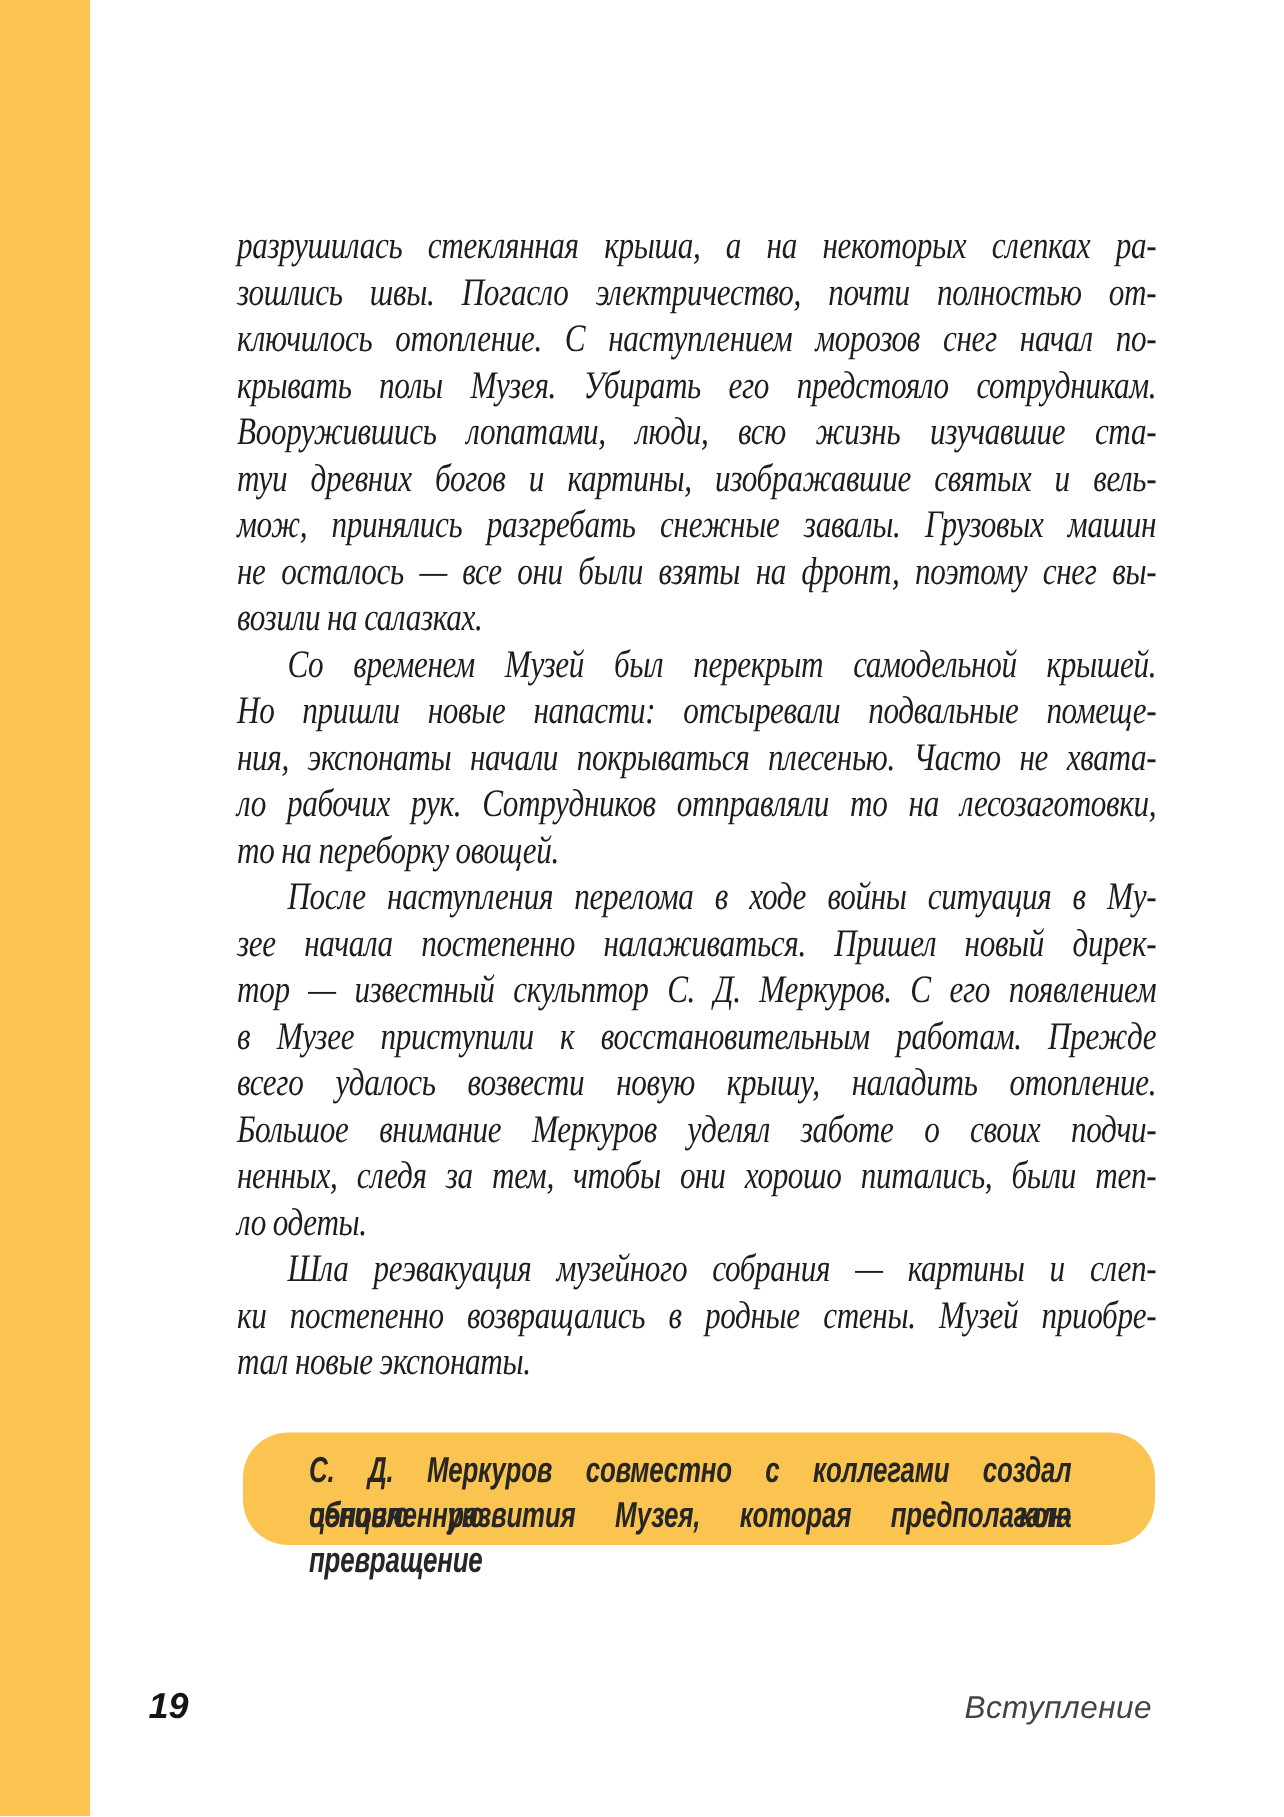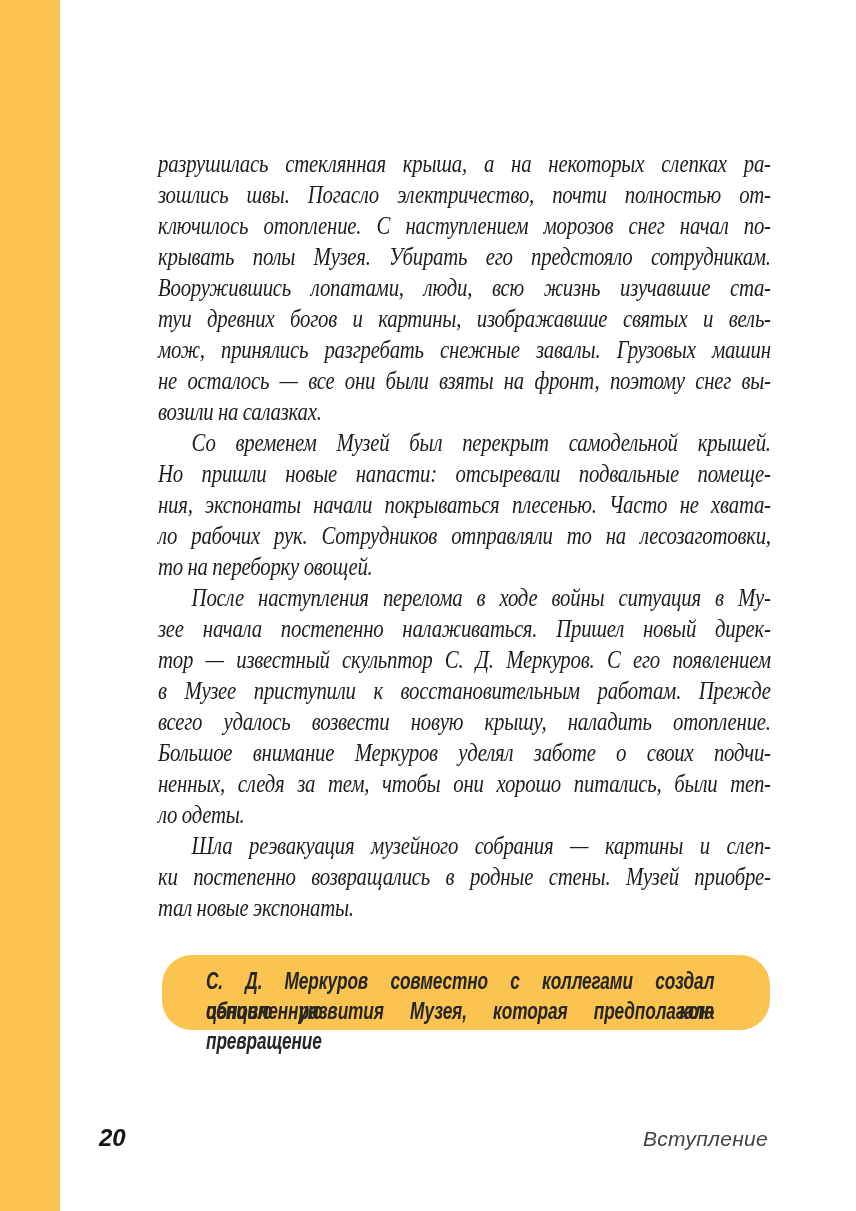--- a/index.html
+++ b/index.html
@@ -141,15 +141,15 @@
       </div>
     </main>
 
   <div class="hbox">
     <div class="hbox-text">
         <div class="line">С. Д. Меркуров совместно с коллегами создал обновленную кон-</div>
         <div class="line">цепцию развития Музея, которая предполагала превращение</div>
       </div>
   </div>
 
-  <span class="page-number">20</span>
+  <span class="page-number">19</span>
   <span class="chapter-name">Вступление</span>
 </div>
 
 </body></html>

